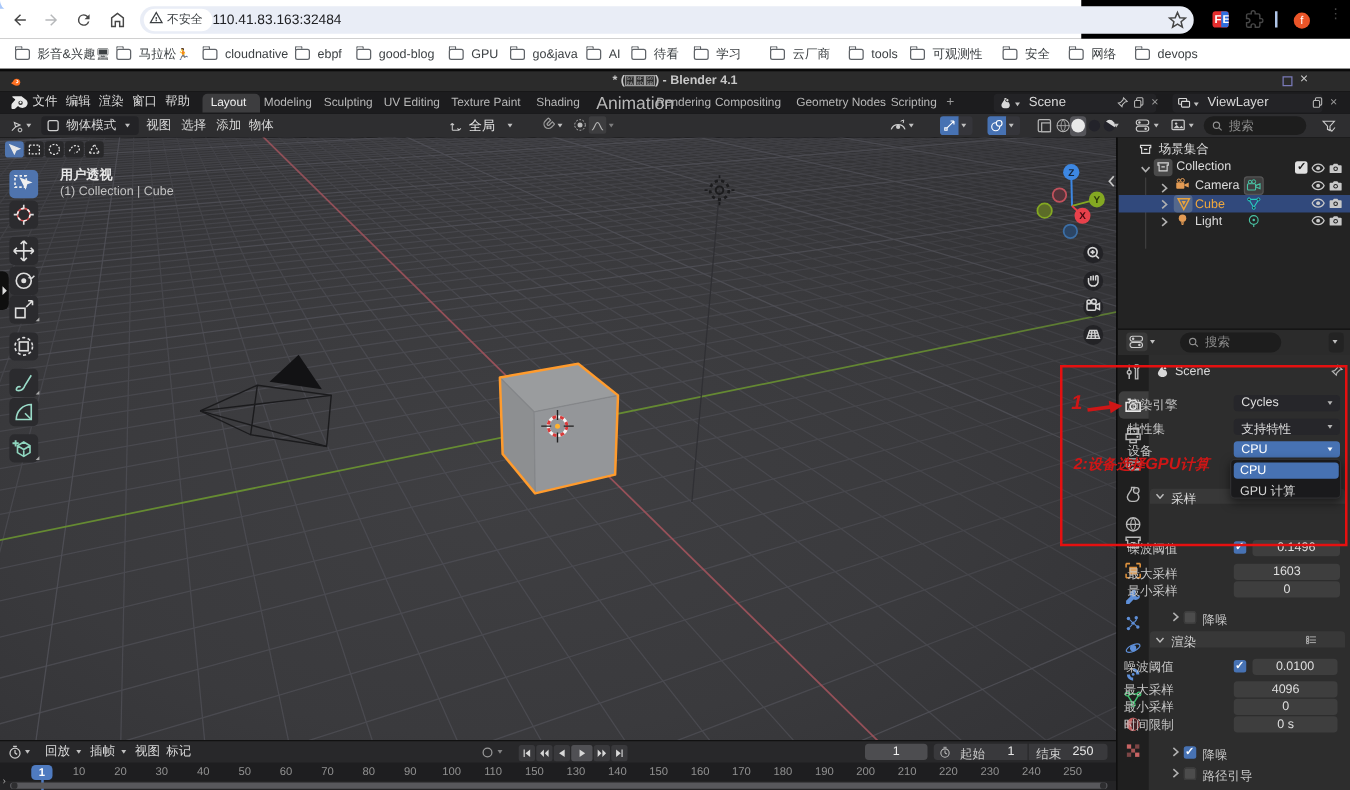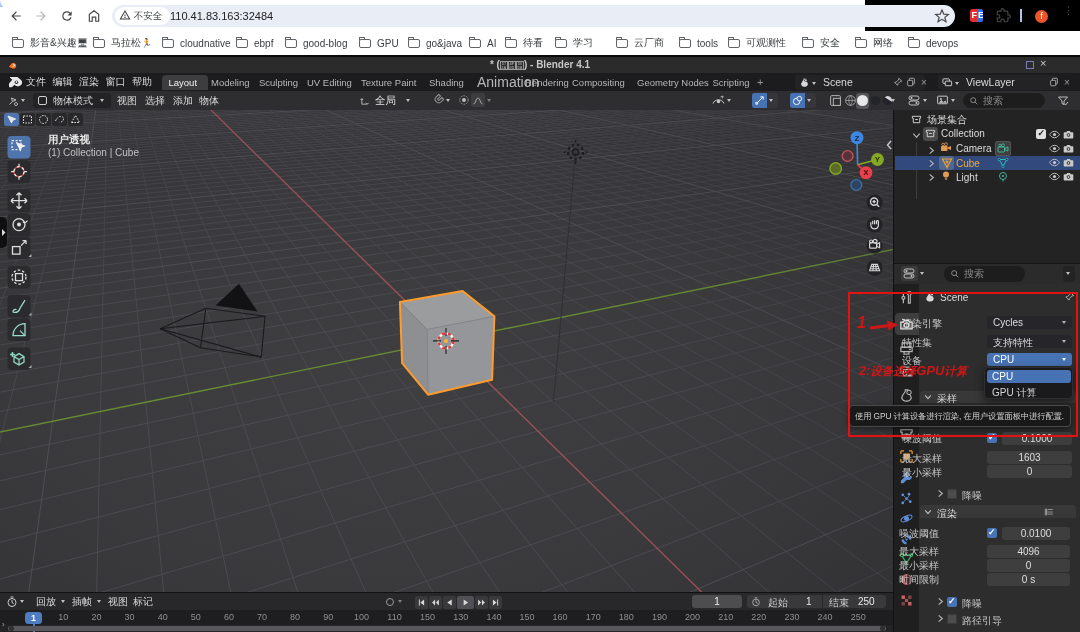--- a/index.html
+++ b/index.html
@@ -818,21 +818,21 @@
     <span class="abs" style="left:993px;top:353.5px;font-size:10px;color:#fff">CPU</span>
     <span class="abs caret" style="left:1062px;top:358px;border-top-color:#fff"></span>
     <div class="hdr" style="left:920px;top:391px;width:156px;height:12px"></div>
     <svg class="abs" style="left:924px;top:393px" width="8" height="8" viewBox="0 0 10 10">
       <path d="M1.5 3 L5 7 L8.5 3" stroke="#c0c0c0" stroke-width="1.4" fill="none"></path>
     </svg>
     <span class="abs" style="left:937px;top:392px;font-size:10px;color:#d8d8d8">采样</span>
     <div class="plabel" style="left:902px;top:432px;width:80px">噪波阈值</div>
     <span class="chk chkon abs" style="left:987px;top:433px"></span>
     <span class="ck abs" style="left:988px;top:432px">✓</span>
-    <div class="field" style="left:1002px;top:431.5px;width:70px;height:13px;line-height:13px">0.1000</div>
+    <div class="field" style="left:1002px;top:431.5px;width:70px;height:13px;line-height:13px">0.1496</div>
     <div class="field" style="left:987px;top:451px;width:85px;height:13px;line-height:13px">1603</div>
     <div class="plabel" style="left:902px;top:452px;width:80px">最大采样</div>
     <div class="field" style="left:987px;top:465px;width:85px;height:13px;line-height:13px">0</div>
     <div class="plabel" style="left:902px;top:466px;width:80px">最小采样</div>
     <svg class="abs" style="left:936px;top:489px" width="9" height="9" viewBox="0 0 10 10">
       <path d="M3 1.5 L7 5 L3 8.5" stroke="#b0b0b0" stroke-width="1.4" fill="none"></path>
     </svg>
     <span class="chk chkoff abs" style="left:947px;top:489px"></span>
     <span class="abs" style="left:962px;top:488.5px;font-size:10px;color:#c6c6c6">降噪</span>
     <div class="hdr" style="left:920px;top:505px;width:156px;height:13px"></div>
@@ -951,22 +951,19 @@
 <div class="abs" style="left:8px;top:625.5px;width:878px;height:5.5px;background:#58585c;border-radius:2.75px"></div>
 <div class="abs" style="left:9px;top:626px;width:4.5px;height:4.5px;background:#2e2e30;border-radius:50%"></div>
 <div class="abs" style="left:880px;top:626px;width:4.5px;height:4.5px;background:#2e2e30;border-radius:50%"></div>
 <div class="abs" style="left:893px;top:110px;width:1px;height:522px;background:#111"></div>
 <div class="abs" style="left:0;top:592px;width:893px;height:1px;background:#111"></div>
 <div class="abs" style="left:894px;top:263px;width:186px;height:1px;background:#151515"></div>
 <div class="abs" style="left:984px;top:367px;width:89px;height:32px;background:#1a1a1c;border:1px solid #2e2e30;border-radius:4px;box-shadow:0 3px 8px rgba(0,0,0,.5)"></div>
 <div class="abs" style="left:986.5px;top:369.5px;width:84px;height:13.5px;background:#4772b3;border-radius:3px"></div>
 <span class="abs" style="left:992px;top:371px;font-size:10px;color:#fff">CPU</span>
 <span class="abs" style="left:992px;top:385.5px;font-size:10px;color:#d5d5d5">GPU 计算</span>
-<div id="tip" class="abs">
-      <div>使用 GPU 计算设备进行渲染, 在用户设置面板中进行配置.</div>
-    </div>
 <div class="red" style="left:848px;top:292px;width:230px;height:145px"></div>
 <div class="redt" style="left:857px;top:314px;font-size:16px">1</div>
 <svg class="abs" style="left:869px;top:319px" width="30" height="14" viewBox="0 0 30 14">
       <path d="M1 9 L20 6.5" stroke="#cf1616" stroke-width="3" fill="none"></path>
       <path d="M18 1.5 L29 5.5 L19.5 11.5z" fill="#cf1616"></path>
     </svg>
 <div class="redt" style="left:859px;top:363px;font-size:12.5px">2:<span style="font-size:11.5px">设备选择</span><span style="font-size:13px">GPU</span><span style="font-size:11.5px">计算</span></div>
 </div>
 </body></html>

